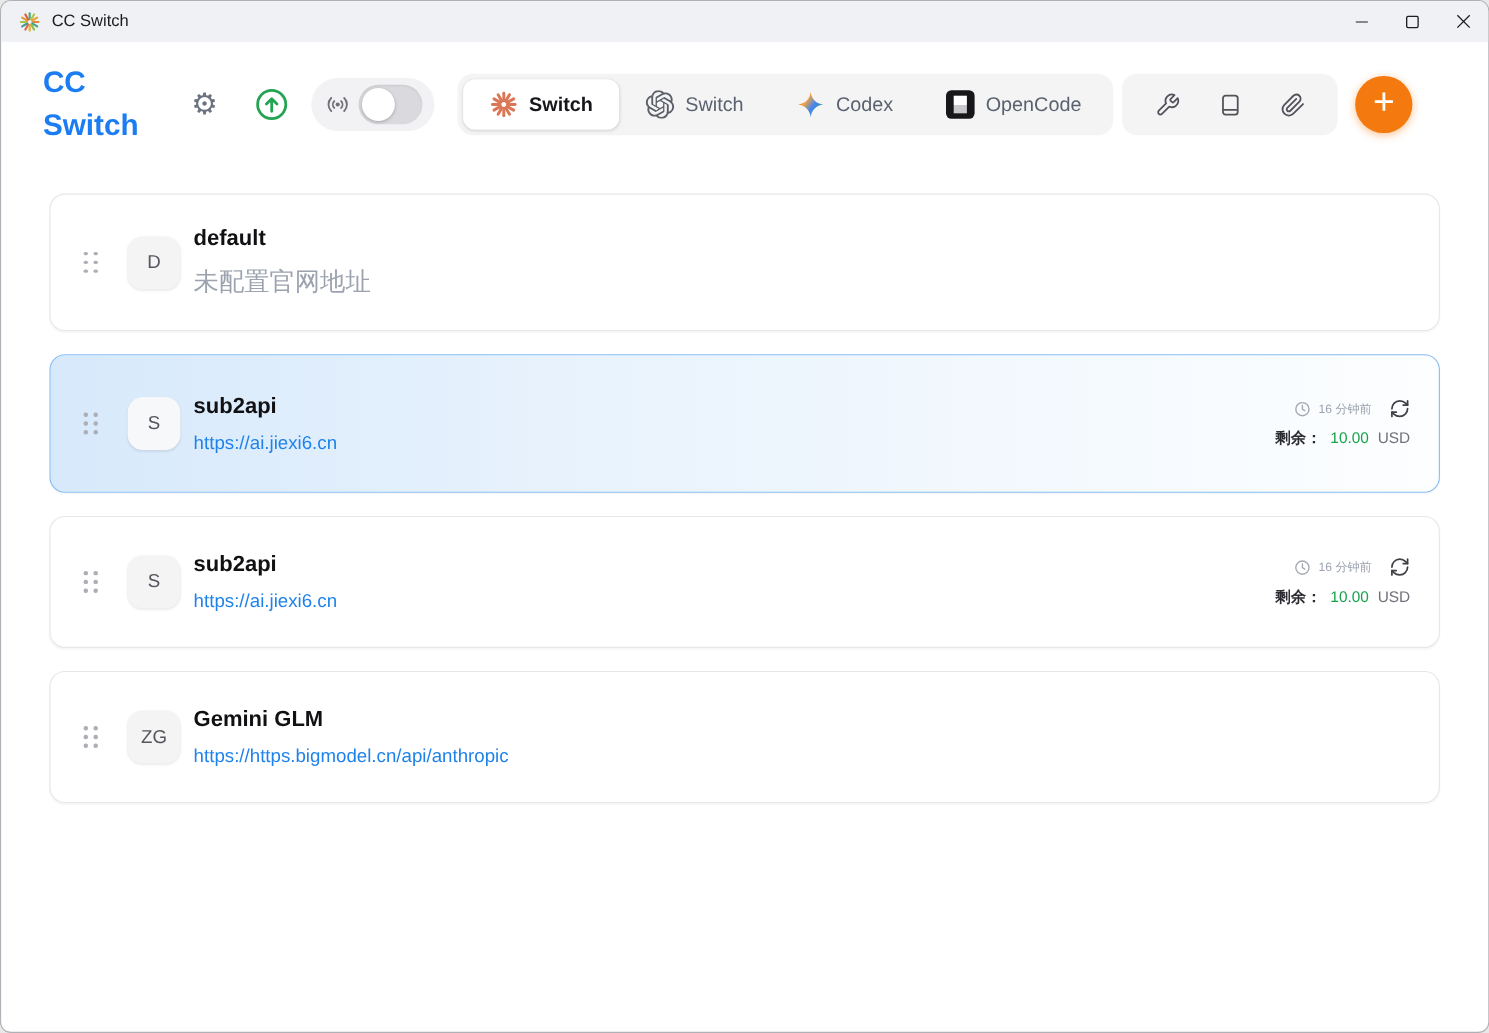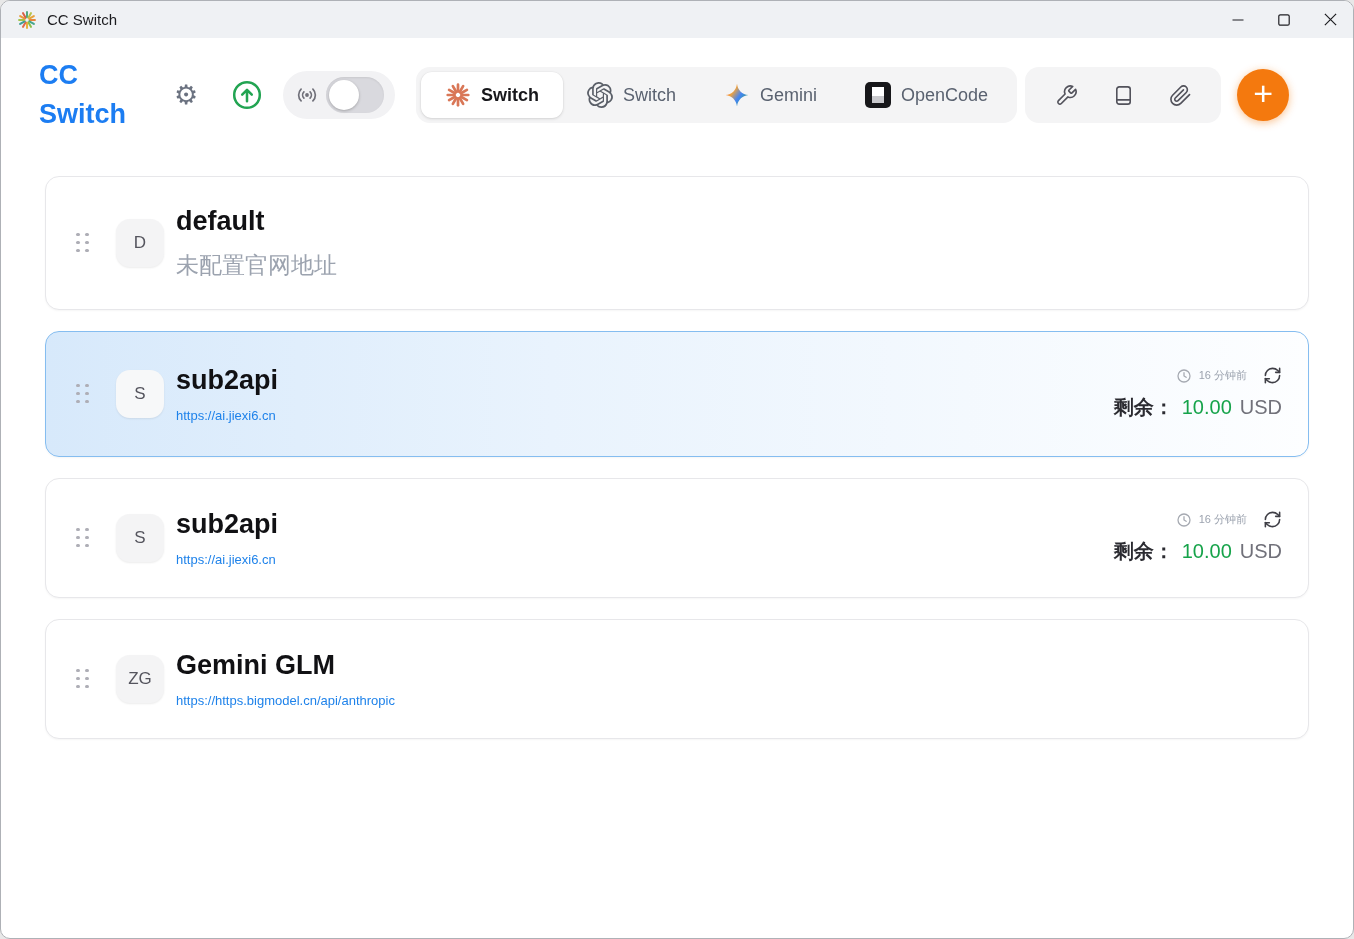--- a/index.html
+++ b/index.html
@@ -36,27 +36,27 @@
 
   
   .card-list { display:flex; flex-direction:column; gap:21px; margin:42px 44px 0 44px; }
   .card { position:relative; background:#fff; border:1px solid #e7e7ea; border-radius:14px; min-height:120px; display:flex; align-items:center; padding:28px 26px 28px 30px; box-shadow:0 1px 2px rgba(0,0,0,.04); cursor:pointer; }
   .card.selected { border:1px solid #85bdf0; background:linear-gradient(90deg,#d7e9fb 0%,#e9f3fd 40%,#fdfeff 100%); min-height:126px; }
   .drag { display:grid; grid-template-columns:repeat(2,4px); grid-auto-rows:4px; gap:4px 5px; margin-right:27px; cursor:grab; }
   .drag i { width:3.5px; height:3.5px; border-radius:50%; background:#aeaeb6; }
   .avatar { width:48px; height:48px; border-radius:14px; background:#f4f4f5; box-shadow:0 1px 2px rgba(0,0,0,.08); display:flex; align-items:center; justify-content:center; font-size:17px; color:#55555e; font-weight:500; margin-right:12px; }
   .card.selected .avatar { background:#f7f8f9; }
   .cbody { display:flex; flex-direction:column; gap:12px; }
-  .cname { font-size:27px; font-weight:700; color:#111114; line-height:1.2; }
+  .cname { font-size:20px; font-weight:700; color:#111114; line-height:1.2; }
   .csub { font-size:23px; color:#9ca3af; }
-  .curl { font-size:13px; color:#1e82ea; text-decoration:none; }
+  .curl { font-size:17px; color:#1e82ea; text-decoration:none; }
   .cmeta { margin-left:auto; display:flex; flex-direction:column; align-items:flex-end; gap:9px; }
   .meta-row1 { display:flex; align-items:center; gap:7px; font-size:11px; color:#9ca3af; }
   .meta-row1 .refresh { margin-left:9px; width:19px; height:19px; }
-  .meta-row2 { display:flex; align-items:baseline; gap:8px; font-size:20px; }
+  .meta-row2 { display:flex; align-items:baseline; gap:8px; font-size:14px; }
   .bal-label { color:#2b2b31; font-weight:700; }
   .bal-val { color:#16a34a; font-weight:400; }
   .bal-cur { color:#71717a;text-align:right; }
 </style>
 </head>
 <body>
 
 <div class="window">
 
   <div class="titlebar">
@@ -155,21 +155,21 @@
           <defs>
             <linearGradient id="gemg" x1="0" y1="0.15" x2="1" y2="0.9">
               <stop offset="0" stop-color="#e8453c"></stop>
                 <stop offset="0.3" stop-color="#f2a33c"></stop>
               <stop offset="0.58" stop-color="#4285f4"></stop>
                 <stop offset="1" stop-color="#34a853"></stop>
             </linearGradient>
           </defs>
           <path fill="url(#gemg)" d="M12 1.5c.73 5.9 4.87 10 10.5 10.5-5.63.6-9.77 4.6-10.5 10.5-.73-5.9-4.87-9.9-10.5-10.5C7.13 11.5 11.27 7.4 12 1.5z"></path>
         </svg>
-        <span>Gemini</span>
+        <span>Codex</span>
       </div>
       <div class="tab">
         <span class="oc-ic" style="background:#17171a;border-radius:5px;display:flex;align-items:center;justify-content:center;">
           <span style="width:12px;height:16px;background:linear-gradient(#ffffff 55%,#c9c9cd 55%);"></span>
         </span>
         <span>OpenCode</span>
       </div>
     </div>
 
     <div class="tools">

